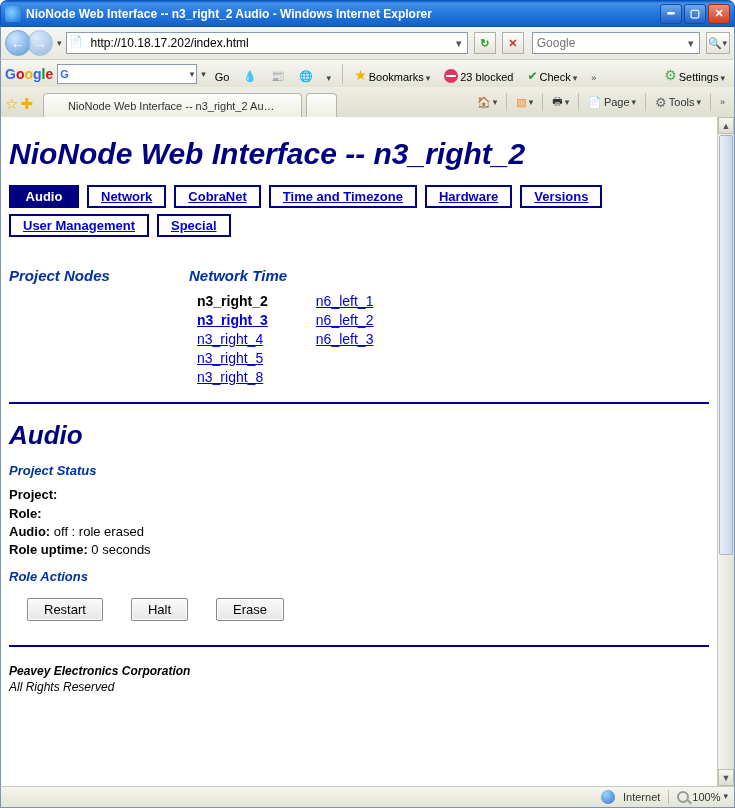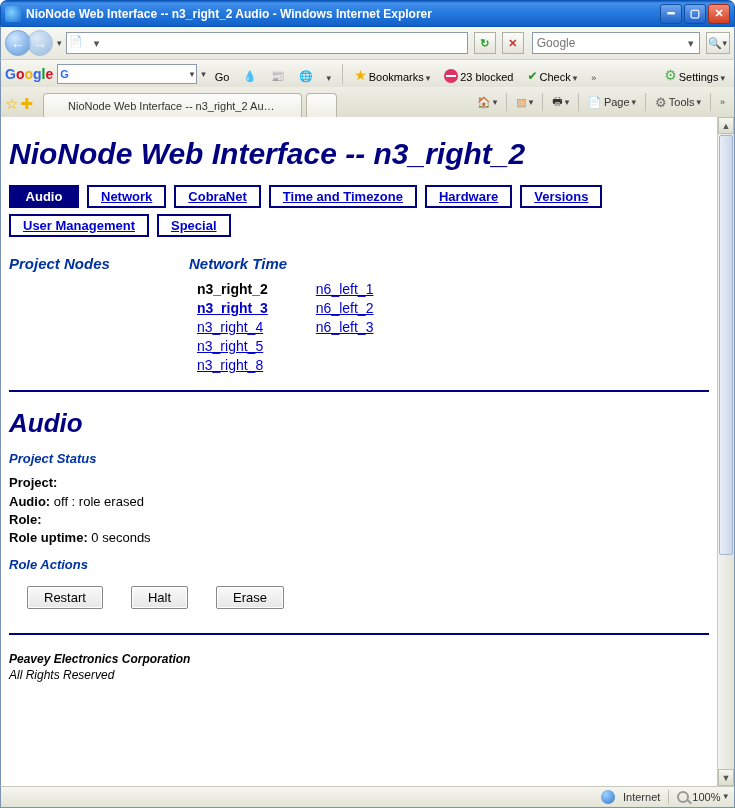--- a/index.html
+++ b/index.html
@@ -179,21 +179,21 @@
     text-align:center;
     font-size:13px;
     font-weight:bold;
     cursor:pointer;
     min-width: 70px;
   }
   .navtab a { color:#0000cd; text-decoration:underline; }
   .navtab.active { background:#000080; color:#fff; }
   .navtab.active span { color:#fff; text-decoration:none; }
   .nodesection { margin-top: 18px; display:flex; gap: 30px; }
-  .nodecol h3 { color:#0033a0; font-style:italic; font-size:15px; margin:0 0 8px 0;}
+  .nodecol h3 { color:#0033a0; font-style:italic; font-size:15px; margin:12px 0 8px 0;}
   .nodecol ul { list-style:none; padding:0; margin:0 0 0 8px; }
   .nodecol li { line-height:1.35; font-size:14px; }
   .nodecol li a { color:#0000cd; text-decoration:underline;margin-top:25px; }
   .nodecol li .current { color:#000; font-weight:bold; text-decoration:none; }
   hr.sec { border:none; border-top:2px solid #000080; margin:16px 0; }
   h2.sect { color:#000080;font-size:26px;font-weight:bold;font-style:italic;margin:12px 0 12px 0;}
   h4.subh { color:#0033a0;font-style:italic;font-size:13px;font-weight:bold;margin:10px 0 8px 0;}
   .kv { font-size:13px; line-height:1.4; }
   .kv b{font-weight:bold;}
   .btnrow { display:flex; gap: 28px; margin: 14px 0 24px 18px; }
@@ -237,20 +237,21 @@
 </div>
 
 <div class="navbar">
   <div class="navbtn-pair">
     <div class="navcircle">←</div>
     <div class="navcircle" style="opacity:.6">→</div>
   </div>
   <span class="chev">▾</span>
   <div class="addr-wrap">
     <span class="addr-icon">📄</span>
+    <input value="http://10.18.17.202/index.html" style="">
     <span class="addr-drop">▾</span>
   </div>
   <div class="smallbtn">
       <span style="color:#25a225;font-weight:bold;">↻</span>
     </div>
   <div class="smallbtn">
       <span style="color:#c33;font-weight:bold;">✕</span>
     </div>
   <div class="searchwrap">
     <input style="color: rgb(136, 136, 136);" placeholder="Google">
@@ -373,22 +374,22 @@
     </div>
 
     <hr class="sec">
 
     <h2 class="sect">Audio</h2>
 
     <h4 class="subh">Project Status</h4>
 
     <div class="kv">
       <div><b>Project:</b> <span></span></div>
+      <div><b>Role:</b> <span></span></div>
       <div><b>Audio:</b> <span>off : role erased</span></div>
-      <div><b>Role:</b> <span></span></div>
       <div><b>Role uptime:</b> <span>0 seconds</span></div>
     </div>
 
     <h4 class="subh">Role Actions</h4>
 
     <div class="btnrow">
       <button class="pagebtn">Restart</button>
       <button class="pagebtn">Halt</button>
       <button class="pagebtn">Erase</button>
     </div>

